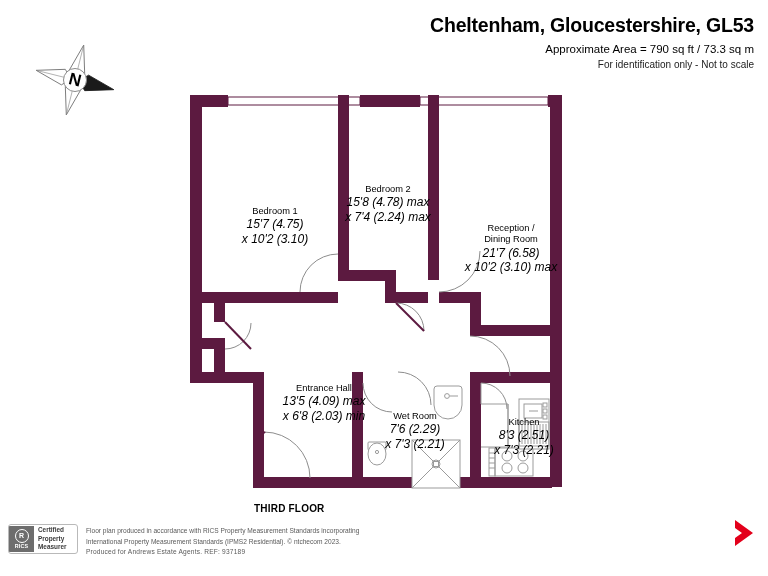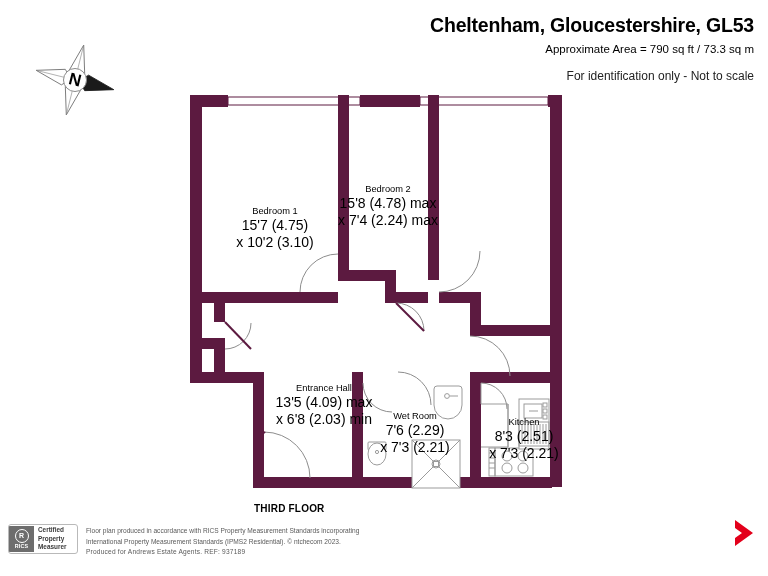--- a/index.html
+++ b/index.html
@@ -16,36 +16,36 @@
   
   .header{position:absolute;right:14px;top:14px;text-align:right;}
   .title{
     font-size:19.5px;font-weight:bold;letter-spacing:-0.2px;color:#000;
     line-height:1.15;white-space:nowrap;
   }
   .subtitle{
     font-size:11.5px;color:#000;margin-top:7px;white-space:nowrap;
   }
   .note{
-    font-size:12px;color:#222;margin-top:14px;white-space:nowrap;
+    font-size:10px;color:#222;margin-top:4px;white-space:nowrap;
   }
 
   
   .compass{position:absolute;left:33px;top:42px;width:84px;height:76px;}
 
   
   .plan{position:absolute;left:0;top:0;width:768px;height:576px;}
 
   
   .lbl{
     position:absolute;text-align:center;line-height:1.22;
     color:#000;white-space:nowrap;
   }
   .lbl .nm{font-size:9.3px;font-weight:normal;}
-  .lbl .dm{font-size:14px;}
+  .lbl .dm{font-size:12px;font-style:italic;}
 
   .floor-label{
     position:absolute;left:254px;top:503px;
     font-size:10px;font-weight:bold;letter-spacing:0.2px;color:#000;text-align:right;
   }
 
   
   .rics{
     position:absolute;left:8px;top:524px;
     width:68px;height:28px;
@@ -262,20 +262,26 @@
     <div class="dm">15'7 (4.75)</div>
     <div class="dm">x 10'2 (3.10)</div>
   </div>
 
   <div class="lbl" style="left:330px;top:184px;width:116px;">
     <div class="nm">Bedroom 2</div>
     <div class="dm">15'8 (4.78) max</div>
     <div class="dm">x 7'4 (2.24) max</div>
   </div>
 
+  <div class="lbl" style="left:448px;top:223px;width:126px;">
+    <div class="nm">Reception /</div>
+    <div class="nm">Dining Room</div>
+    <div class="dm">21'7 (6.58)</div>
+    <div class="dm">x 10'2 (3.10) max</div>
+  </div>
 
   <div class="lbl" style="left:266px;top:383px;width:116px;">
     <div class="nm">Entrance Hall</div>
     <div class="dm">13'5 (4.09) max</div>
     <div class="dm">x 6'8 (2.03) min</div>
   </div>
 
   <div class="lbl" style="left:366px;top:411px;width:98px;">
     <div class="nm">Wet Room</div>
     <div class="dm">7'6 (2.29)</div>

